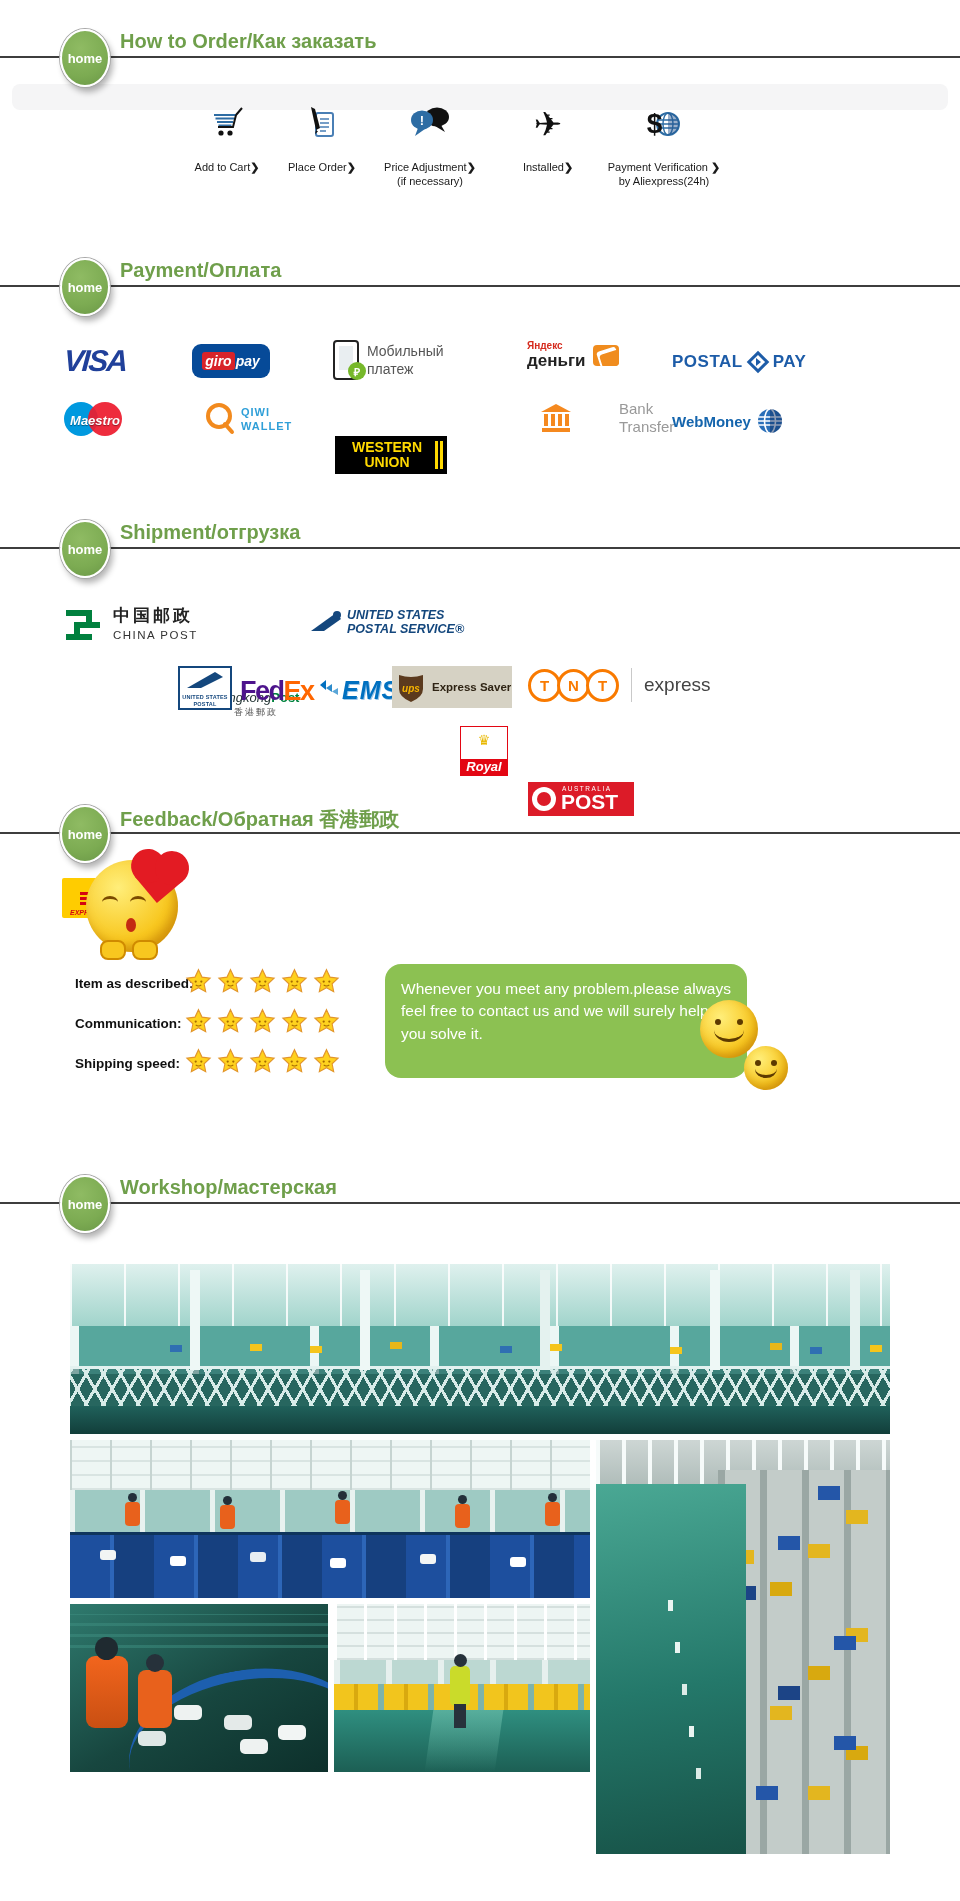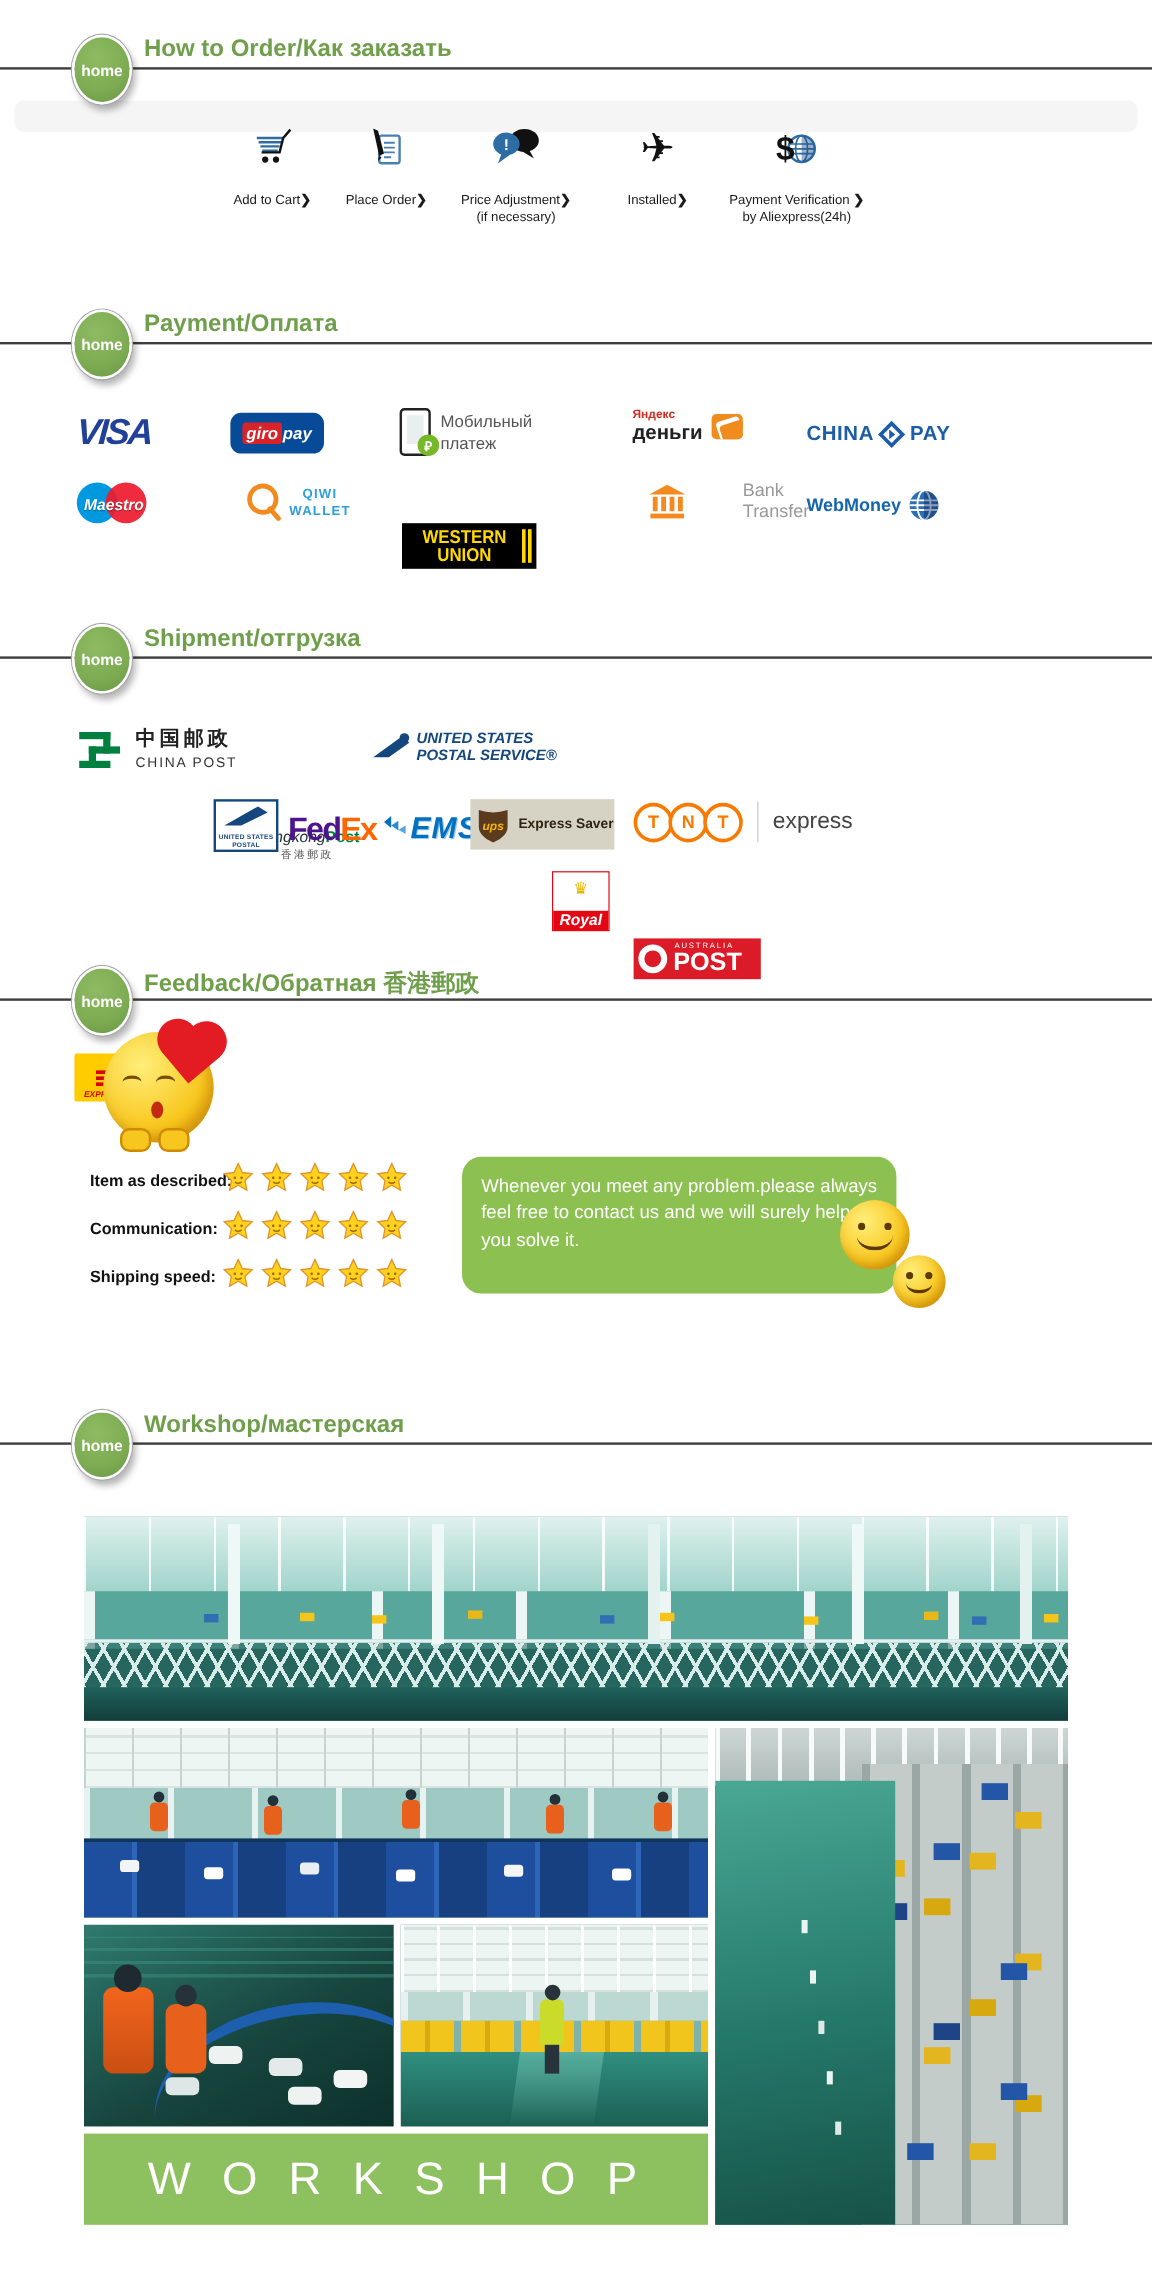--- a/index.html
+++ b/index.html
@@ -41,21 +41,21 @@
                  transform:rotate(-18deg);border-radius:3px;}
   .wallet::before{content:"";position:absolute;left:8px;top:7px;width:20px;height:16px;background:#f08c1e;
                  transform:rotate(-18deg);border-radius:3px;z-index:1;}
   .safety{display:flex;align-items:center;gap:3px;font-size:17px;font-weight:800;color:#1d5ca8;letter-spacing:.5px;}
   .maestro{width:76px;height:36px;position:relative;}
   .maestro .c1,.maestro .c2{position:absolute;top:0;width:34px;height:34px;border-radius:50%;}
   .maestro .c1{left:0;background:#0099df;}
   .maestro .c2{left:24px;background:#ed1c2e;opacity:.93;}
   .maestro .mt{position:absolute;left:0;right:14px;top:11px;text-align:center;color:#fff;font-size:13px;
                font-weight:800;font-style:italic;text-shadow:0 1px 1px rgba(0,0,0,.4);}
-  .qiwi{display:flex;align-items:center;gap:6px;text-align:center;}
+  .qiwi{display:flex;align-items:center;gap:6px;}
   .qiwi .qtxt{color:#2f9fd8;font-weight:800;font-size:11px;letter-spacing:1px;line-height:1.3;}
   .wu{width:112px;height:38px;background:#000;display:flex;flex-direction:column;align-items:center;justify-content:center;
       position:relative;padding-right:8px;box-sizing:border-box;}
   .wu span{color:#ffd900;font-weight:900;font-size:14px;line-height:1.05;letter-spacing:0;transform:scaleY(1.1);}
   .wu i{position:absolute;right:4px;top:5px;width:3px;height:28px;background:#ffd900;}
   .wu i.b2{right:9px;}
   .bank{display:flex;align-items:center;gap:8px;}
   .bank .btxt{font-size:15px;color:#999;line-height:1.2;margin-left:39px;}
   .webm{display:flex;align-items:center;gap:6px;font-size:15px;font-weight:800;color:#1565ad;text-align:right;}
   
@@ -283,21 +283,21 @@
 
   <div class="logo yandex" style="left:527px;top:340px">
     <span class="col">
         <span class="b">Яндекс</span>
         <span class="w">деньги</span>
       </span>
     <span class="wallet"></span>
   </div>
 
   <div class="logo safety" style="left:672px;top:350px">
-    <span>CHINA</span>
+    <span>POSTAL</span>
     <svg width="24" height="24" viewBox="0 0 24 24">
         <rect x="4" y="4" width="16" height="16" transform="rotate(45 12 12)" fill="#1d5ca8"></rect>
         <rect x="7" y="7" width="10" height="10" transform="rotate(45 12 12)" fill="#fff"></rect>
         <path d="M10 8l5 4-5 4z" fill="#1d5ca8"></path>
       </svg>
     <span>PAY</span>
   </div>
 
   <div class="logo maestro" style="left:64px;top:402px">
     <span class="c1"></span>
@@ -607,15 +607,14 @@
 
   <div class="photo" style="left:596px;top:1440px;width:294px;height:414px">
     <div class="pr-ceil"></div>
     <div class="pr-shelf"></div>
     <div class="pr-cratey"></div>
     <div class="pr-crateb"></div>
     <div class="pr-floor"></div>
     <div class="pr-dash"></div>
   </div>
 
-  <div class="wbanner">WORKSHOP</div>
 
 </div>
 
 </body></html>

